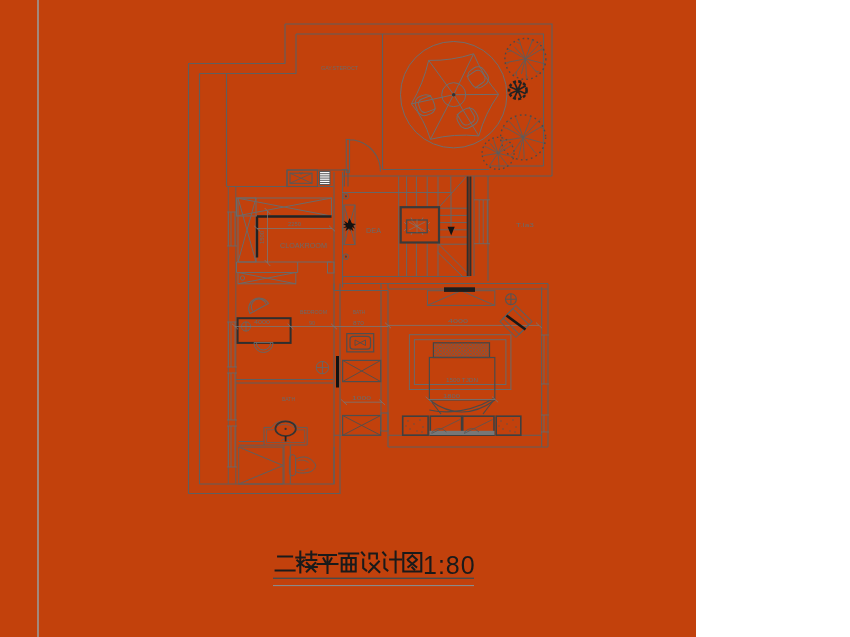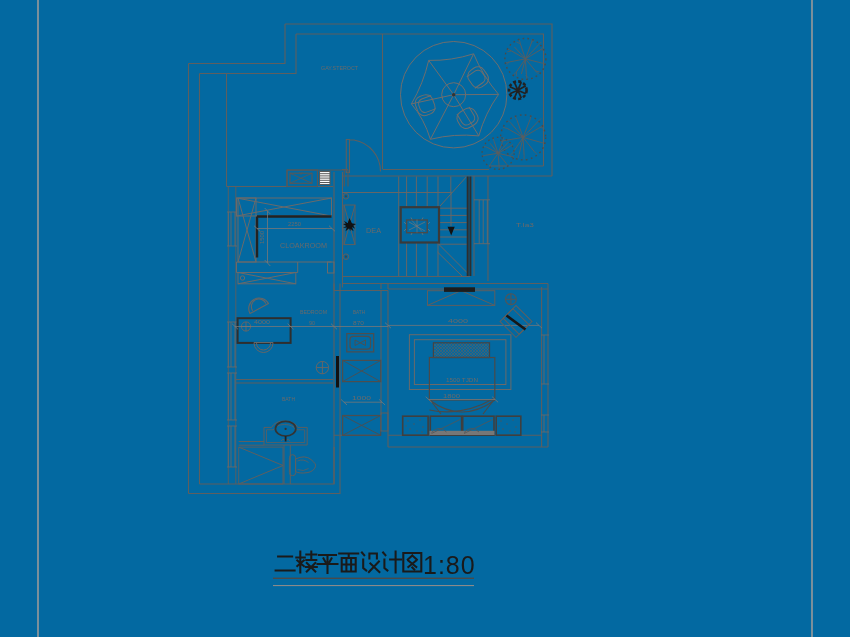--- a/index.html
+++ b/index.html
@@ -1,16 +1,16 @@
 <!DOCTYPE html>
 <html><head>
 <meta charset="utf-8">
 <style>
 html,body{margin:0;padding:0;background:#fff;}
-#page{position:relative;width:850px;height:637px;background:#0369a1;overflow:hidden;
+#page{position:relative;width:696px;height:637px;background:#c2410c;overflow:hidden;
 font-family:"Liberation Sans", sans-serif;}
 svg{position:absolute;left:0;top:0;}
 .t{fill:#6a6a6a;font-family:"Liberation Sans", sans-serif;}
 </style>
 </head>
 <body>
 <div id="page">
 <svg width="850" height="637" viewBox="0 0 850 637">
 
 <line x1="38" y1="0" x2="38" y2="637" stroke="#9a9a9a" stroke-width="1.6"></line>

